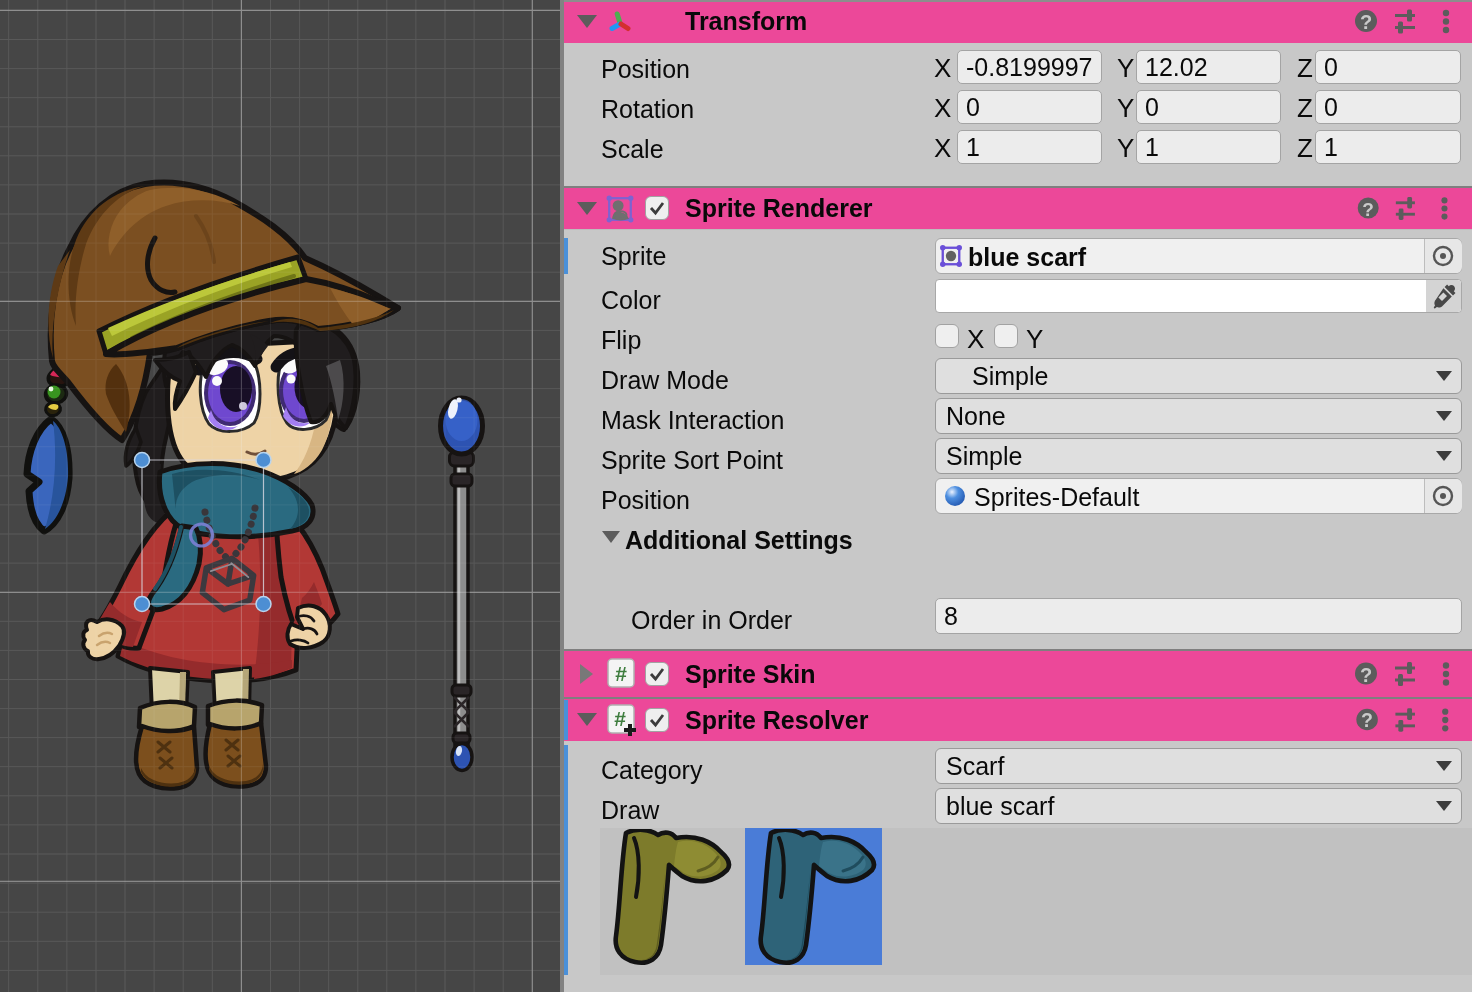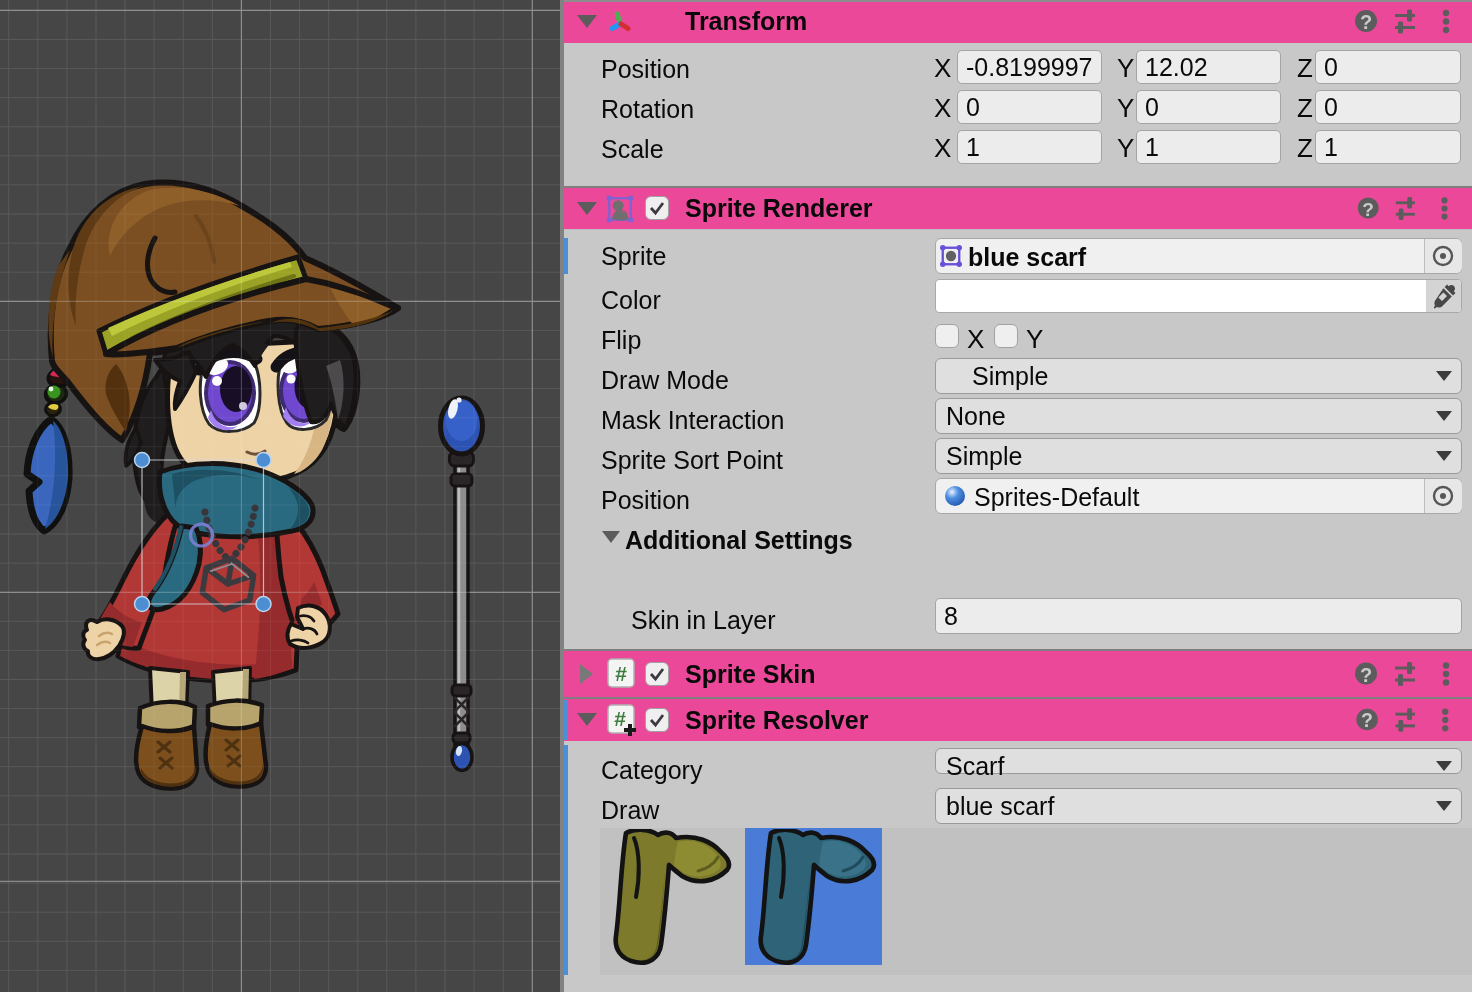--- a/index.html
+++ b/index.html
@@ -470,21 +470,21 @@
     <svg style="position:absolute;left:866px;top:5px;" width="26" height="26" viewBox="0 0 26 26">
       <circle cx="13" cy="13" r="9" fill="none" stroke="#565656" stroke-width="2.4"></circle>
       <circle cx="13" cy="13" r="3" fill="#565656"></circle>
     </svg>
   </div>
   <div class="row" style="top:518px;margin-left:24px;">
     <div class="tri tridown" style="left:14px;top:13px;border-left-width:9px;border-right-width:9px;border-top-width:12px;"></div>
     <div class="lbl" style="font-weight:bold;">Additional Settings</div>
   </div>
   <div class="row" style="top:598px;">
-    <div class="lbl lbl2">Skin in Layer</div>
+    <div class="lbl lbl2">Order in Order</div>
     <div class="field" style="left:371px;top:0px;width:527px;height:36px;line-height:34px;">8</div>
   </div>
   <div class="sep-dark" style="top:649px;"></div>
 
   <div class="hdr" style="top:651px;height:46px;">
     <div class="tri triright" style="left:16px;top:13px;"></div>
     <svg style="position:absolute;left:42px;top:7px;" width="30" height="30" viewBox="0 0 30 30">
       <rect x="2" y="1" width="26" height="28" rx="4" fill="#f4f4f4" stroke="#b0b0b0" stroke-width="1.5"></rect>
       <text x="15" y="23" font-size="21" font-weight="bold" fill="#3e7d3e" text-anchor="middle" font-family="Liberation Sans">#</text>
     </svg>
@@ -540,21 +540,21 @@
           <circle cx="92" cy="21.5" r="3.2"></circle>
           <circle cx="92" cy="30" r="3.2"></circle>
       </g>
     </svg>
   </div>
   <div class="bluebar" style="top:700px;height:40px;"></div>
   <div class="bluebar" style="top:745px;height:230px;"></div>
 
   <div class="row" style="top:748px;">
     <div class="lbl">Category</div>
-    <div class="drop" style="left:371px;top:0px;width:527px;height:26px;">Scarf</div>
+    <div class="drop" style="left:371px;top:0px;width:527px;height:36px;">Scarf</div>
     <div class="droparrow" style="left:872px;top:13px;"></div>
   </div>
   <div class="row" style="top:788px;">
     <div class="lbl">Draw</div>
     <div class="drop" style="left:371px;top:0px;width:527px;height:36px;">blue scarf</div>
     <div class="droparrow" style="left:872px;top:13px;"></div>
   </div>
 
   <div style="position:absolute;left:36px;top:828px;width:872px;height:147px;background:#c1c1c1;"></div>
   <div style="position:absolute;left:181px;top:828px;width:137px;height:137px;background:#4a7cd7;"></div>

